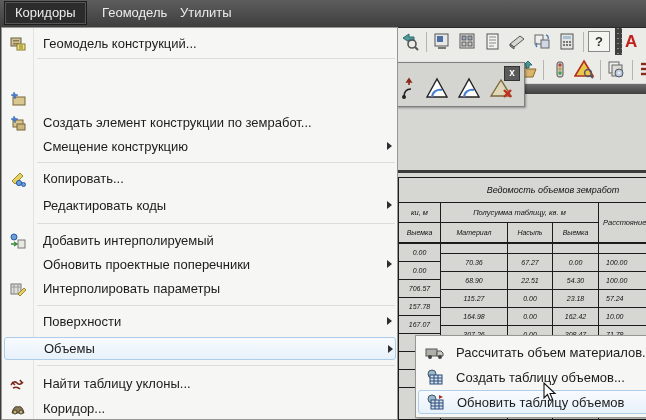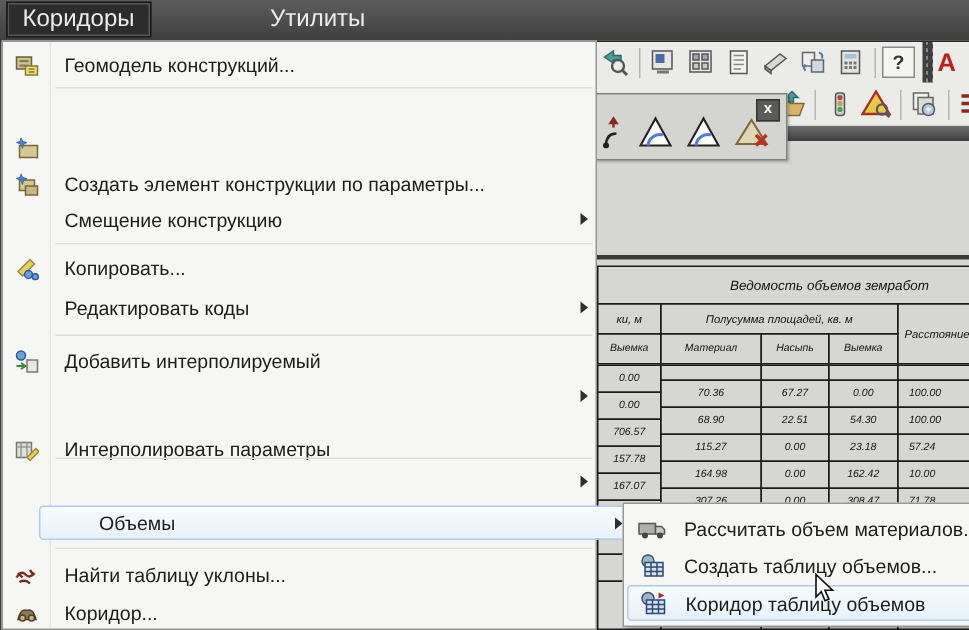--- a/index.html
+++ b/index.html
@@ -2,21 +2,21 @@
 <html><head>
 <meta charset="utf-8">
 <style>
   html,body{margin:0;padding:0;background:#222;}
   .screen{position:relative;width:646px;height:420px;overflow:hidden;background:#3c3c3c;
           font-family:"Liberation Sans",sans-serif;-webkit-font-smoothing:antialiased;}
   
   .menubar{position:absolute;left:0;top:0;width:646px;height:27px;
            background:linear-gradient(#5d5d5d,#3e3e3e);border-bottom:1px solid #2a2a2a;}
   .mb-item{position:absolute;top:2px;height:22px;line-height:22px;padding:0 10px;
-           color:#ececec;font-size:16px;cursor:default;white-space:nowrap;}
+           color:#ececec;font-size:13px;cursor:default;white-space:nowrap;}
   .mb-item.active{background:#2c2c2c;border:1px solid #1d1d1d;box-shadow:inset 0 0 0 1px #565656;
            top:1px;height:22px;}
   
   .appbg{position:absolute;left:398px;top:27px;width:248px;height:393px;background:#d6d6d2;}
   .toolbar{position:absolute;background:#ebebe8;display:flex;align-items:center;}
   .tb1{left:398px;top:27px;width:248px;height:29px;border-bottom:1px solid #c2c2be;}
   .tb2{left:398px;top:56px;width:248px;height:27px;}
   .tb-ico{width:23px;height:23px;margin:0 1px;display:flex;align-items:center;justify-content:center;flex:none;}
   .tb-sep{width:1px;height:20px;background:#b5b5b1;margin:0 3px;flex:none;}
   .grip{width:7px;height:27px;background:#3f3f3f;margin-left:4px;flex:none;
@@ -38,21 +38,21 @@
   .tc.left-align{justify-content:flex-start;padding-left:7px;}
   
   .menu{position:absolute;left:1px;top:27px;width:397px;height:393px;background:#f6f6f4;
         border:1px solid #969693;box-sizing:border-box;}
   .menu .gutterline{position:absolute;left:31px;top:0;bottom:0;width:1px;background:#e3e3df;}
   .mi{position:absolute;left:2px;width:392px;height:23px;display:flex;align-items:center;font-size:13px;color:#1c1c1c;}
   .mi .ico{position:absolute;left:6px;width:16px;height:16px;}
   .mi .lbl{position:absolute;left:39px;white-space:nowrap;}
   .mi .arrow{position:absolute;left:383px;top:7px;width:0;height:0;
              border-left:5px solid #2e2e2e;border-top:4px solid transparent;border-bottom:4px solid transparent;}
-  .mi.hl{background:linear-gradient(#f8fbfe,#e7f1fa);border:1px solid #aecde9;border-radius:3px;box-sizing:border-box;margin-left:22px;}
+  .mi.hl{background:linear-gradient(#f8fbfe,#e7f1fa);border:1px solid #aecde9;border-radius:3px;box-sizing:border-box;}
   .msep{position:absolute;left:35px;width:358px;height:1px;background:#dcdcd8;}
   
   .submenu{position:absolute;left:415px;top:335px;width:260px;height:83px;background:#f6f6f4;
            border:1px solid #969693;box-sizing:border-box;box-shadow:2px 2px 3px rgba(0,0,0,.25);}
   .smi{position:absolute;left:2px;width:254px;height:24px;display:flex;align-items:center;font-size:13px;color:#1c1c1c;}
   .smi .ico{position:absolute;left:7px;width:20px;height:16px;}
   .smi .lbl{position:absolute;left:38px;white-space:nowrap;}
   .smi.hl{background:linear-gradient(#f8fbfe,#e7f1fa);border:1px solid #aecde9;border-radius:3px;box-sizing:border-box;}
   
   .cursor{position:absolute;left:543px;top:382px;z-index:40;}
@@ -60,21 +60,21 @@
 </head>
 <body>
 
 <div class="screen">
 
   <div class="appbg"></div>
 
   <div class="tbl">
     <div class="tc" style="left:0;top:0;width:310px;height:26px;font-size:9px;">Ведомость объемов земработ</div>
     <div class="tc" style="left:0;top:25px;width:43px;height:21px;font-size:7.5px;">ки, м</div>
-    <div class="tc" style="left:42px;top:25px;width:159px;height:21px;font-size:7.5px;">Полусумма площадей, кв. м</div>
+    <div class="tc" style="left:42px;top:25px;width:159px;height:21px;font-size:7.5px;">Полусумма таблицу, кв. м</div>
     <div class="tc left-align" style="left:200px;top:25px;width:110px;height:41px;font-size:7.5px;padding-left:4px;">Расстояние</div>
     <div class="tc" style="left:0;top:45px;width:43px;height:21px;">Выемка</div>
     <div class="tc" style="left:42px;top:45px;width:68px;height:21px;">Материал</div>
     <div class="tc" style="left:109px;top:45px;width:46px;height:21px;">Насыпь</div>
     <div class="tc" style="left:154px;top:45px;width:47px;height:21px;">Выемка</div>
 
     <div class="tc" style="left:0;top:66px;width:43px;height:19px;">0.00</div>
     <div class="tc" style="left:0;top:84px;width:43px;height:19px;">0.00</div>
     <div class="tc" style="left:0;top:102px;width:43px;height:19px;">706.57</div>
     <div class="tc" style="left:0;top:120px;width:43px;height:19px;">157.78</div>
@@ -286,20 +286,21 @@
         <svg width="26" height="22">
             <path d="M2 19 L12 3 L22 19 Z" fill="#ded8b8" stroke="#7a6a3a" stroke-width="1.4"></path>
             <path d="M15 13 l7 7 M22 13 l-7 7" stroke="#c03020" stroke-width="2.4"></path>
           </svg>
       </span>
     </div>
   </div>
 
   <div class="menubar">
     <div class="mb-item active" style="left:4px;">Коридоры</div>
+    <div class="mb-item" style="left:92px;">Геомодель</div>
     <div class="mb-item" style="left:170px;">Утилиты</div>
   </div>
 
   <div class="menu">
     <div class="gutterline"></div>
 
     <div class="mi" style="top:4px;">
       <span class="ico">
         <svg width="16" height="16">
             <rect x="1" y="2" width="10" height="8" fill="#cfc09a" stroke="#6b5f3e"></rect>
@@ -323,21 +324,21 @@
       </span>
     </div>
     <div class="mi" style="top:83px;">
       <span class="ico">
         <svg width="16" height="16">
             <rect x="3" y="5" width="10" height="7" fill="#d8c890" stroke="#7a6538"></rect>
             <rect x="7" y="9" width="8" height="6" fill="#c8b880" stroke="#7a6538"></rect>
             <path d="M4 1 l1.2 2.3 L8 4 l-2.3 1.2 L5 8 l-1.2-2.8 L1 4 l2.3-.7 Z" fill="#4a7fd0" stroke="#2a5aa8" stroke-width=".5"></path>
           </svg>
       </span>
-      <span class="lbl">Создать элемент конструкции по параметры...</span>
+      <span class="lbl">Создать элемент конструкции по земработ...</span>
     </div>
     <div class="mi" style="top:107px;">
       <span class="lbl">Смещение конструкцию</span>
       <span class="arrow"></span>
     </div>
     <div class="msep" style="top:134px;"></div>
 
     <div class="mi" style="top:139px;text-align:right;">
       <span class="ico">
         <svg width="16" height="16">
@@ -358,37 +359,39 @@
       <span class="ico">
         <svg width="16" height="16">
             <circle cx="4" cy="4" r="3" fill="#6a9fd8" stroke="#2a5aa8"></circle>
             <rect x="8" y="7" width="7" height="8" fill="#e8e8e2" stroke="#777"></rect>
             <path d="M1 11 l5 0 M4 9 l3 2 l-3 2" fill="none" stroke="#3a8a3a" stroke-width="1.3"></path>
           </svg>
       </span>
       <span class="lbl">Добавить интерполируемый</span>
     </div>
     <div class="mi" style="top:225px;">
+      <span class="lbl">Обновить проектные поперечники</span>
       <span class="arrow"></span>
     </div>
-    <div class="mi" style="top:260px;">
+    <div class="mi" style="top:249px;">
       <span class="ico">
         <svg width="16" height="16">
             <rect x="1" y="3" width="10" height="10" fill="#e0e0da" stroke="#777"></rect>
             <line x1="1" y1="6" x2="11" y2="6" stroke="#999"></line>
             <line x1="4" y1="3" x2="4" y2="13" stroke="#999"></line>
             <line x1="8" y1="3" x2="8" y2="13" stroke="#999"></line>
             <path d="M8 13 L14 7 L16 9 L10 15 Z" fill="#e8d060" stroke="#9a8a30"></path>
           </svg>
       </span>
       <span class="lbl">Интерполировать параметры</span>
     </div>
     <div class="msep" style="top:277px;"></div>
 
     <div class="mi" style="top:282px;">
+      <span class="lbl">Поверхности</span>
       <span class="arrow"></span>
     </div>
     <div class="mi hl" style="top:309px;">
       <span class="lbl">Объемы</span>
       <span class="arrow"></span>
     </div>
     <div class="msep" style="top:337px;"></div>
 
     <div class="mi" style="top:344px;">
       <span class="ico">
@@ -440,21 +443,21 @@
         <svg width="20" height="16">
             <circle cx="6" cy="5" r="4" fill="#9ab8cc" stroke="#456"></circle>
             <rect x="5" y="6" width="12" height="9" fill="#d8e2ec" stroke="#2a4a7a"></rect>
             <line x1="5" y1="9" x2="17" y2="9" stroke="#2a4a7a"></line>
             <line x1="5" y1="12" x2="17" y2="12" stroke="#2a4a7a"></line>
             <line x1="9" y1="6" x2="9" y2="15" stroke="#2a4a7a"></line>
             <line x1="13" y1="6" x2="13" y2="15" stroke="#2a4a7a"></line>
             <path d="M13 1 l4 2 l-4 2 Z" fill="#b03020"></path>
           </svg>
       </span>
-      <span class="lbl">Коридор таблицу объемов</span>
+      <span class="lbl">Обновить таблицу объемов</span>
     </div>
   </div>
 
   <div class="cursor">
     <svg width="14" height="20">
         <path d="M1 1 L1 16 L4.5 12.5 L7 18.5 L9.6 17.4 L7 11.5 L12 11.5 Z" fill="#fff" stroke="#111" stroke-width="1.1"></path>
       </svg>
   </div>
 
 </div>

